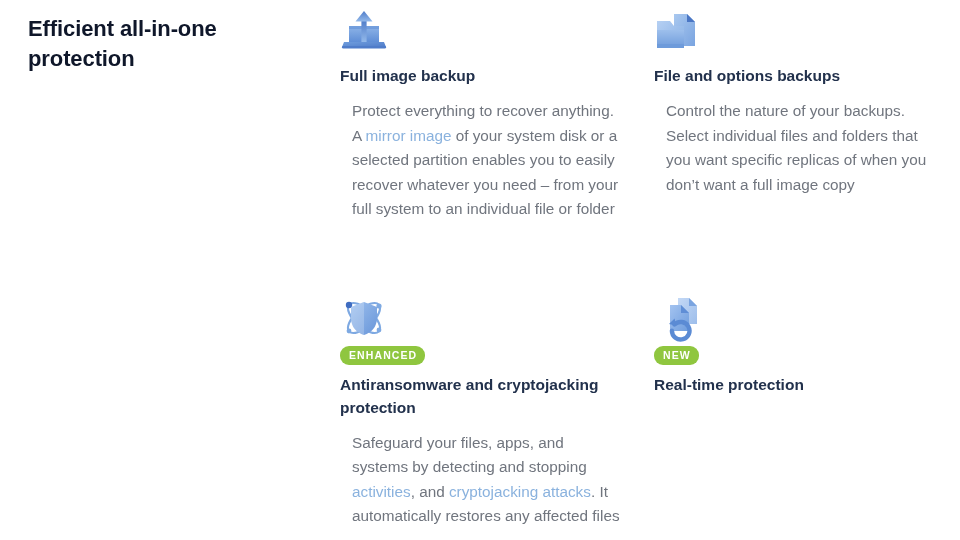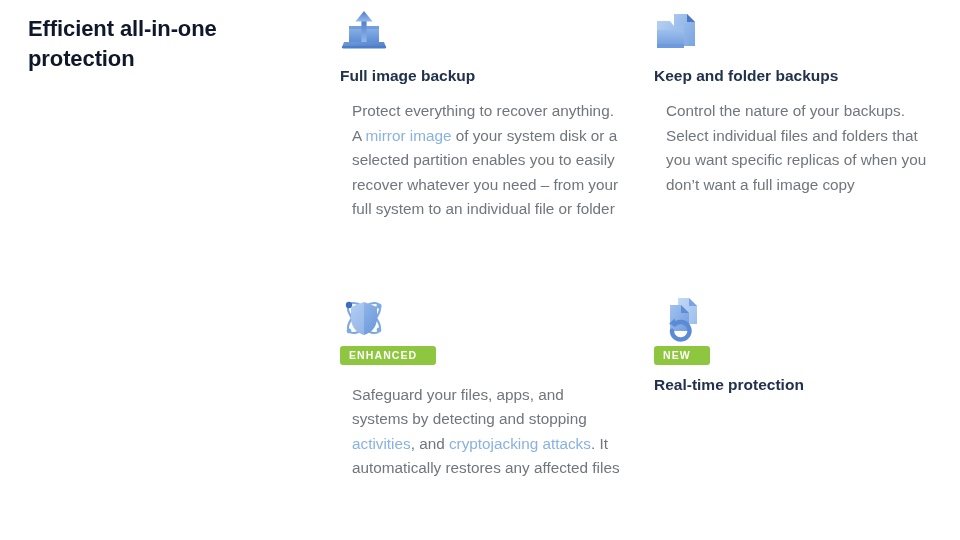--- a/index.html
+++ b/index.html
@@ -64,22 +64,22 @@
   .card-icon svg { display: block; }
 
   .badge {
     display: inline-block;
     background: #8fc63f;
     color: #ffffff;
     font-size: 10.5px;
     font-weight: 700;
     letter-spacing: 1.1px;
     line-height: 1;
-    padding: 4px 19px 4px 9px;
-    border-radius: 3px;
+    padding: 4px 8px 4px 9px;
+    border-radius: 9px;
     margin-bottom: 6px;
     vertical-align: top;
   }
 
   .card-title {
     font-size: 15.5px;
     line-height: 23px;
     font-weight: 700;
     color: #22314c;
     margin: 0 0 10px 0;
@@ -162,21 +162,21 @@
         </defs>
 
         <path d="M20 6h13l8 8v24H20z" fill="url(#g-doc)"></path>
         <path d="M33 6l8 8h-8z" fill="#4a76c4"></path>
 
         <path d="M3 13h13l4 5h10v22H3z" fill="url(#g-foldtop)"></path>
         <path d="M3 22h27v18H3z" fill="url(#g-fold)"></path>
         <rect x="3" y="36" width="27" height="4" fill="#6e9bdb"></rect>
       </svg>
     </span>
-    <h2 class="card-title">Keep and folder backups</h2>
+    <h2 class="card-title">File and options backups</h2>
     <p class="card-body">Control the nature of your backups. Select individual files and folders that you want specific replicas of when you don’t want a full image copy</p>
   </div>
 
   <div class="card card-col-1 card-row-2">
     <span class="card-icon">
       <svg width="48" height="48" viewBox="0 0 48 48" aria-hidden="true">
         <defs>
           <linearGradient id="g-sh" x1="0" y1="0" x2="1" y2="1">
             <stop offset="0" stop-color="#9dc0ee"></stop>
             <stop offset="1" stop-color="#6996d9"></stop>
@@ -193,20 +193,21 @@
         <circle cx="9" cy="37" r="2.4" fill="#7ea9e2"></circle>
         <circle cx="39" cy="36" r="2.4" fill="#7ea9e2"></circle>
 
         <path d="M24 8l13 5v11c0 9-5.6 14.6-13 17-7.4-2.4-13-8-13-17V13z" fill="url(#g-sh)"></path>
         <path d="M24 8v33c-7.4-2.4-13-8-13-17V13z" fill="#ffffff" opacity=".22"></path>
       </svg>
     </span>
     <div>
       <span class="badge">ENHANCED</span>
     </div>
+    <h2 class="card-title">Antiransomware and cryptojacking protection</h2>
     <p class="card-body">Safeguard your files, apps, and systems by detecting and stopping <span class="link">activities</span>, and <span class="link">cryptojacking attacks</span>. It automatically restores any affected files</p>
   </div>
 
   <div class="card card-col-2 card-row-2">
     <span class="card-icon">
       <svg width="48" height="48" viewBox="0 0 48 48" aria-hidden="true">
         <defs>
           <linearGradient id="g-pg" x1="0" y1="0" x2="1" y2="1">
             <stop offset="0" stop-color="#b9d2f4"></stop>
             <stop offset="1" stop-color="#8cb2e7"></stop>

